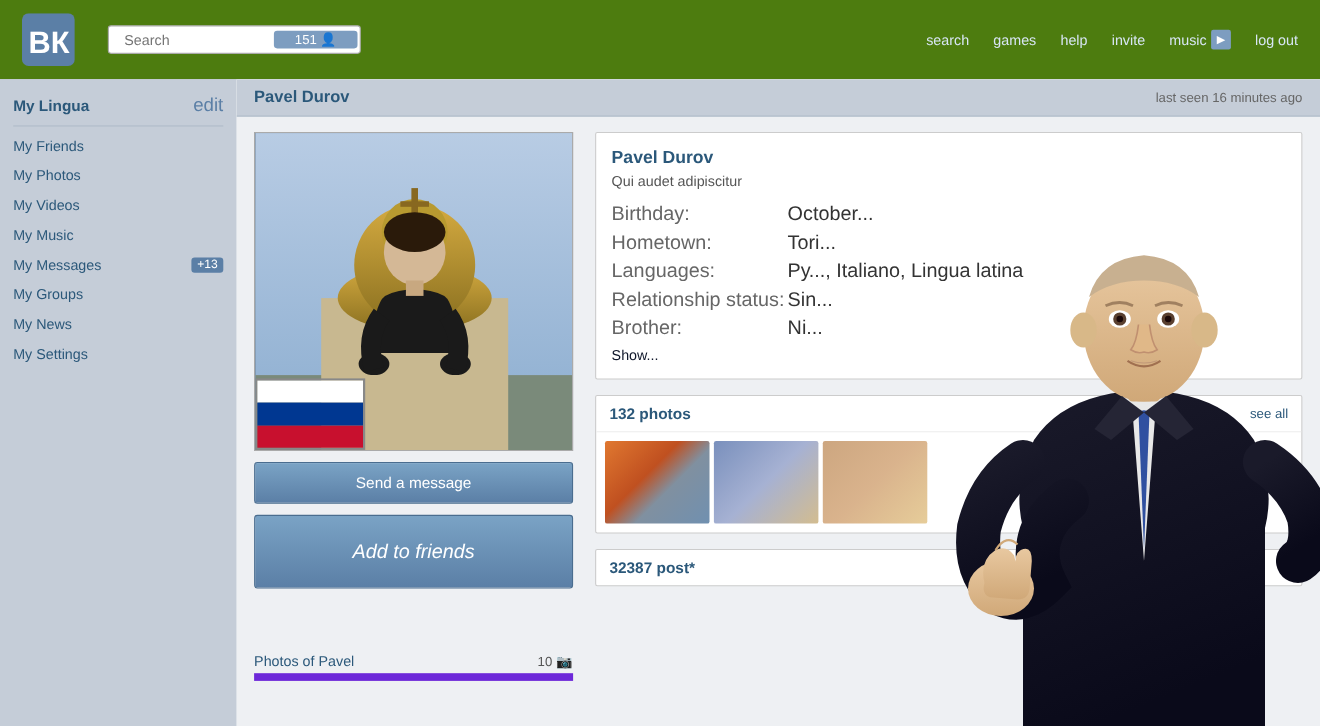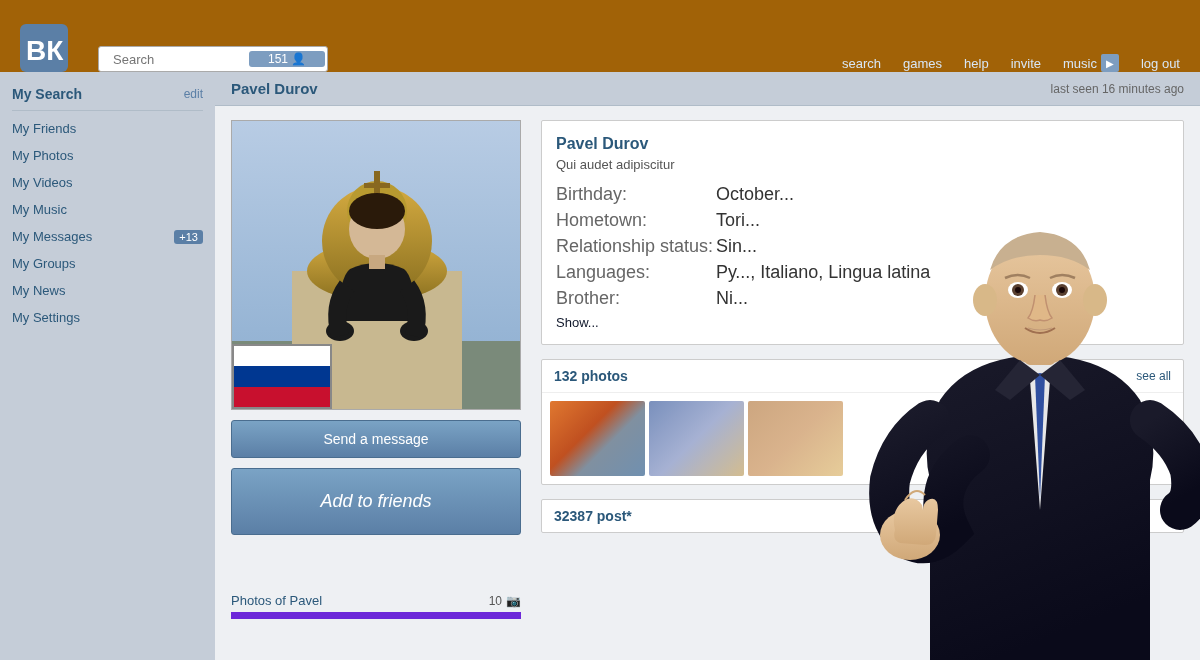--- a/index.html
+++ b/index.html
@@ -1,23 +1,23 @@
 <!DOCTYPE html>
 <html><head>
   <meta charset="utf-8">
   <style>
     * { margin: 0; padding: 0; box-sizing: border-box; }
     body { font-family: Arial, sans-serif; font-size: 13px; background: #d4dae2; width: 1200px; height: 660px; overflow: hidden; }
 
     
     #header {
-      background: #a16207;
+      background: #4d7c0f;
       height: 72px;
       display: flex;
-      align-items: flex-end;
+      align-items: center;
       padding: 0 20px;
       gap: 20px;
     }
     #logo-area {
       display: flex;
       align-items: center;
       gap: 6px;
       margin-right: 10px;
     }
     #vk-logo {
@@ -108,21 +108,21 @@
       align-items: center;
       justify-content: space-between;
       font-size: 13px;
     }
     .sidebar-item.profile-item {
       font-size: 14px;
       font-weight: bold;
       padding-bottom: 4px;
     }
     .sidebar-edit {
-      font-size: 12px;
+      font-size: 17px;
       color: #5b7fa6;
       font-weight: normal;
       cursor: pointer;
     }
     .sidebar-badge {
       background: #5b7fa6;
       color: #fff;
       font-size: 11px;
       border-radius: 3px;
       padding: 1px 5px;
@@ -424,21 +424,21 @@
       <div id="play-btn">▶</div>
     </div>
     <a class="nav-link">log out</a>
   </div>
 </div>
 
 <div id="main">
 
   <div id="sidebar">
     <div class="sidebar-item profile-item">
-      <span>My Search</span>
+      <span>My Lingua</span>
       <span class="sidebar-edit">edit</span>
     </div>
     <div class="sidebar-divider"></div>
     <div class="sidebar-item">
       <span>My Friends</span>
     </div>
     <div class="sidebar-item">
       <span>My Photos</span>
     </div>
     <div class="sidebar-item">
@@ -556,26 +556,26 @@
 
           <div class="info-row">
             <span class="info-label">Birthday:</span>
             <span class="info-value truncated">October...</span>
           </div>
           <div class="info-row">
             <span class="info-label">Hometown:</span>
             <span class="info-value truncated">Tori...</span>
           </div>
           <div class="info-row">
+            <span class="info-label">Languages:</span>
+            <span class="info-value">Ру..., Italiano, Lingua latina</span>
+          </div>
+          <div class="info-row">
             <span class="info-label">Relationship status:</span>
             <span class="info-value truncated">Sin...</span>
-          </div>
-          <div class="info-row">
-            <span class="info-label">Languages:</span>
-            <span class="info-value">Ру..., Italiano, Lingua latina</span>
           </div>
           <div class="info-row">
             <span class="info-label">Brother:</span>
             <span class="info-value truncated">Ni...</span>
           </div>
           <div id="show-more">Show...</div>
         </div>
 
         <div id="photos-section">
           <div id="photos-header">

